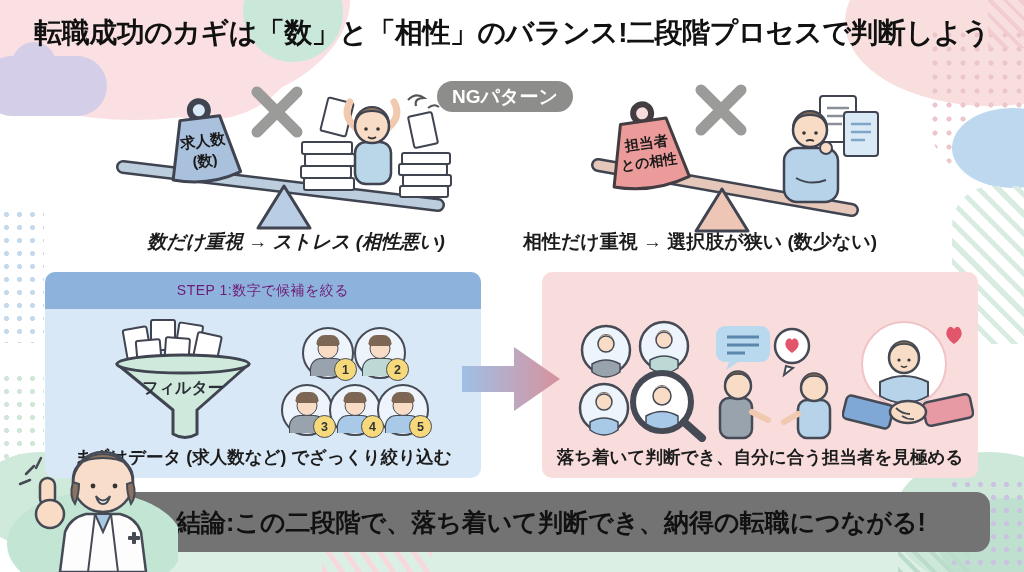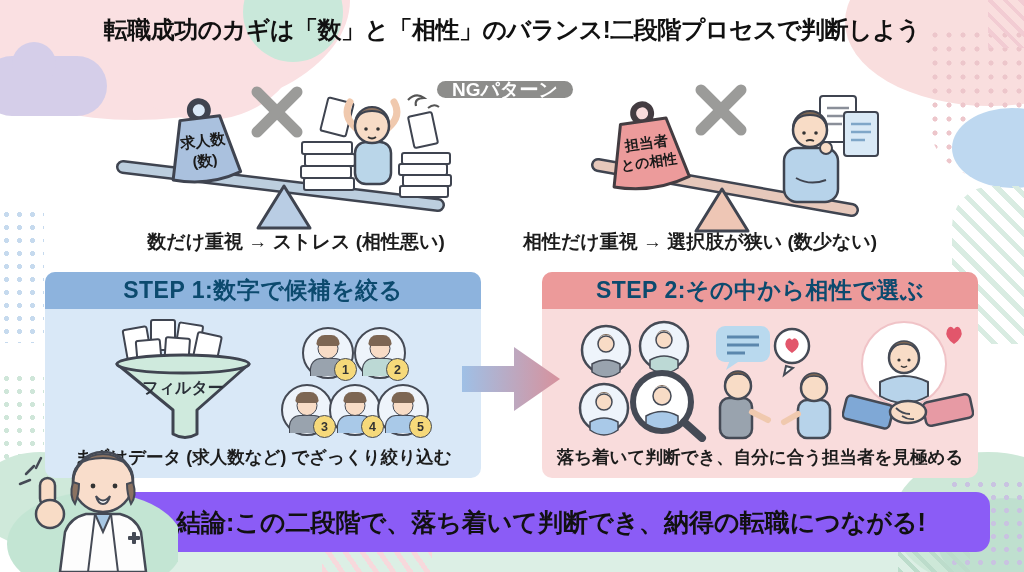--- a/index.html
+++ b/index.html
@@ -31,34 +31,34 @@
   .bottom-pink-stripes{left:322px;top:536px;width:110px;height:36px;
     background:repeating-linear-gradient(55deg,#f7d9dc 0 5px,transparent 5px 14px);}
   .br-cloud{left:893px;top:452px;width:190px;height:135px;background:#cde8d8;border-radius:50%;}
   .br-cloud2{left:938px;top:498px;width:140px;height:90px;background:#bfe0cf;border-radius:50%;}
   .br-dots{left:948px;top:478px;width:78px;height:94px;
     background-image:radial-gradient(#c9c3e1 2.5px,transparent 2.6px);background-size:13px 13px;}
   .br-stripes{left:898px;top:524px;width:72px;height:48px;
     background:repeating-linear-gradient(45deg,#bcdccb 0 4px,transparent 4px 12px);}
 
   
-  .title{left:0;top:14px;width:1024px;text-align:center;font-size:24px;font-weight:900;
+  .title{left:0;top:14px;width:1024px;text-align:center;font-size:28px;font-weight:900;
     color:#111;letter-spacing:-0.5px;z-index:6;}
-  .ng-badge{left:437px;top:81px;width:136px;height:17px;background:#8d8d8b;border-radius:16px;
+  .ng-badge{left:437px;top:81px;width:136px;height:31px;background:#8d8d8b;border-radius:16px;
     color:#fff;font-size:19px;font-weight:700;display:flex;align-items:center;justify-content:center;z-index:6;}
   .scale-caption{top:229px;width:400px;text-align:center;font-size:19px;font-weight:700;color:#1c1c1c;z-index:6;}
-  .cap-left{left:96px;}
+  .cap-left{left:96px;font-style:italic;}
   .cap-right{left:500px;}
 
   
   .step-box{position:absolute;top:272px;width:436px;height:206px;border-radius:10px;z-index:3;}
   .step1{left:45px;background:#d9e8f7;}
   .step2{left:542px;background:#f9dcdc;}
   .step-header{position:absolute;left:0;top:0;width:100%;height:37px;border-radius:10px 10px 0 0;
-    color:#0c4a6e;font-size:23px;font-weight:700;display:flex;align-items:center;justify-content:center;letter-spacing:0.5px;}
+    color:#701a75;font-size:14px;font-weight:400;display:flex;align-items:center;justify-content:center;letter-spacing:0.5px;}
   .step1 .step-header{background:#8db3dd;}
   .step2 .step-header{background:#ec9a9a;}
   .step-caption{position:absolute;left:0;bottom:9px;width:100%;text-align:center;
     font-size:17.5px;font-weight:700;color:#1c1c1c;}
 
   
   .avatar{position:absolute;width:52px;height:52px;border-radius:50%;background:#eef4fb;
     border:2.5px solid #454a55;box-sizing:border-box;}
   .avatar .hd{position:absolute;left:50%;top:9px;transform:translateX(-50%);width:19px;height:19px;
     border-radius:50%;background:#f8dcc6;border:1.5px solid #454a55;z-index:2;}
@@ -67,21 +67,21 @@
   .avatar .bd{position:absolute;left:50%;bottom:1px;transform:translateX(-50%);width:34px;height:17px;
     border-radius:11px 11px 0 0;border:1.5px solid #454a55;border-bottom:none;z-index:1;}
   .s-gray .bd{background:#99a3ae;}
   .s-teal .bd{background:#bcd9d5;}
   .s-blue .bd{background:#a9c9e8;}
   .avatar .badge{position:absolute;right:-5px;bottom:-4px;width:21px;height:21px;border-radius:50%;
     background:#f6d97a;border:1.5px solid #454a55;font-size:12.5px;font-weight:700;color:#333;
     display:flex;align-items:center;justify-content:center;z-index:4;}
 
   .arrow-wrap{left:462px;top:344px;width:100px;height:70px;z-index:4;}
-  .conclusion{left:112px;top:492px;width:878px;height:60px;background:#8b5cf6;border-radius:14px;
+  .conclusion{left:112px;top:492px;width:878px;height:60px;background:#737373;border-radius:14px;
     display:flex;align-items:center;justify-content:center;font-size:25px;font-weight:900;color:#111;z-index:4;}
   svg text{font-family:"Liberation Sans","DejaVu Sans",sans-serif;}
 </style>
 </head>
 <body>
 
 <div class="canvas">
 
   <div class="deco tl-pink"></div>
   <div class="deco tl-pink2"></div>
@@ -246,21 +246,20 @@
     <defs>
       <linearGradient id="arrowGrad" x1="0" y1="0" x2="1" y2="0">
         <stop offset="0" stop-color="#9fc0e6"></stop>
           <stop offset="1" stop-color="#d7929d"></stop>
       </linearGradient>
     </defs>
     <polygon points="0,22 52,22 52,3 98,35 52,67 52,48 0,48" fill="url(#arrowGrad)"></polygon>
   </svg>
 
   <div class="step-box step2">
-    <div class="step-header">STEP 2:その中から相性で選ぶ</div>
 
     <svg class="abs" style="left:34px;top:48px;" width="132" height="122" viewBox="0 0 132 122">
       <g>
         <circle cx="30" cy="30" r="24" fill="#eef4fb" stroke="#454a55" stroke-width="2.5"></circle>
         <path d="M16,52 q14,10 28,0 v-8 q-14,-8 -28,0 Z" fill="#99a3ae" stroke="#454a55" stroke-width="1.5"></path>
         <circle cx="30" cy="24" r="8" fill="#f8dcc6" stroke="#454a55" stroke-width="1.5"></circle>
         <path d="M22,22 a8,8 0 0 1 16,0 q-1,-7 -8,-7 t-8,7 Z" fill="#7d6653"></path>
       </g>
       <g>
         <circle cx="88" cy="26" r="24" fill="#eef4fb" stroke="#454a55" stroke-width="2.5"></circle>

